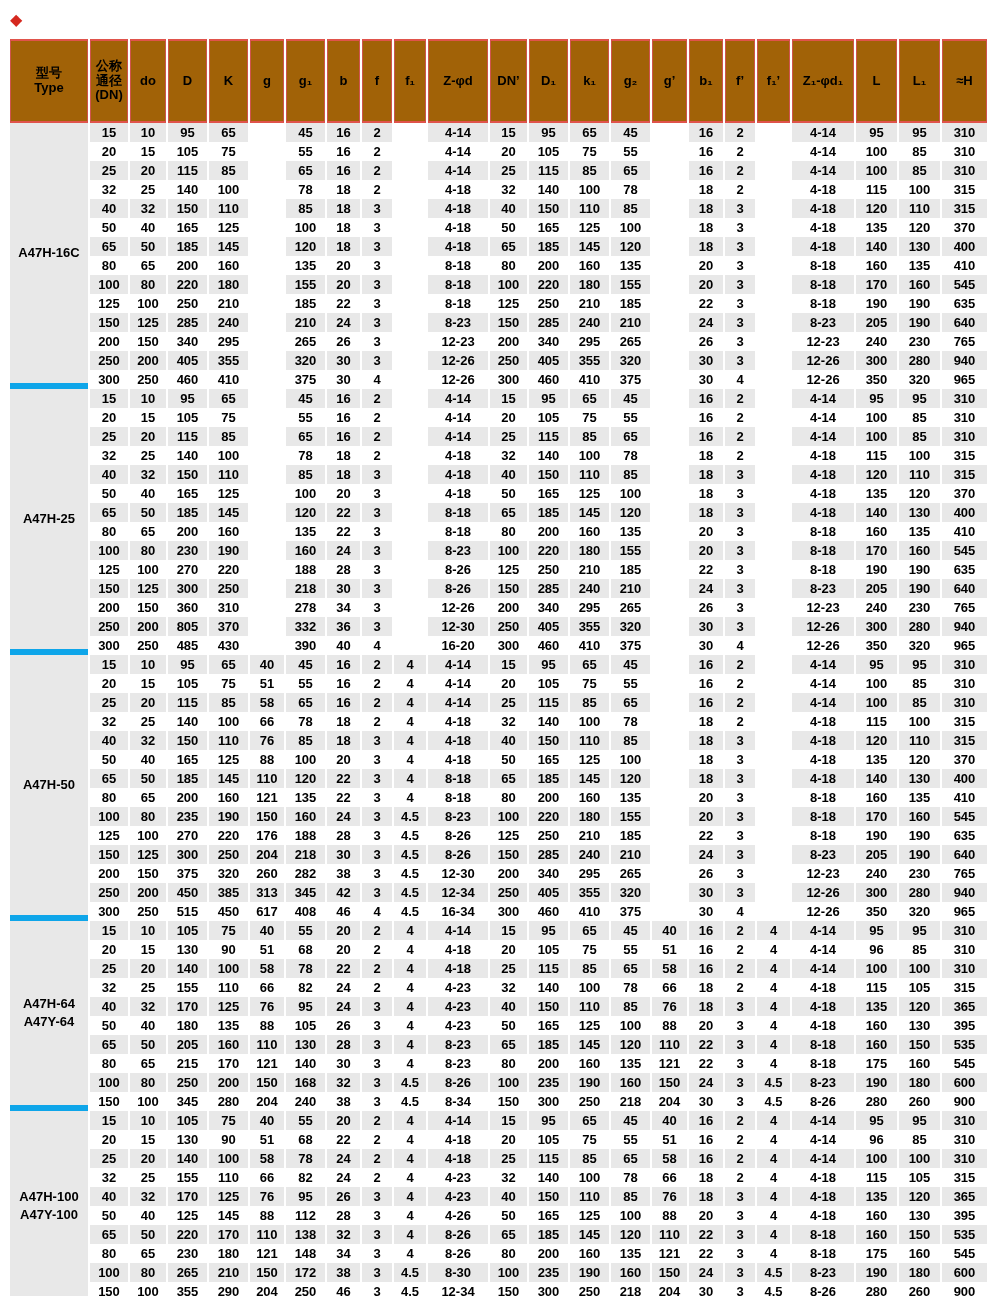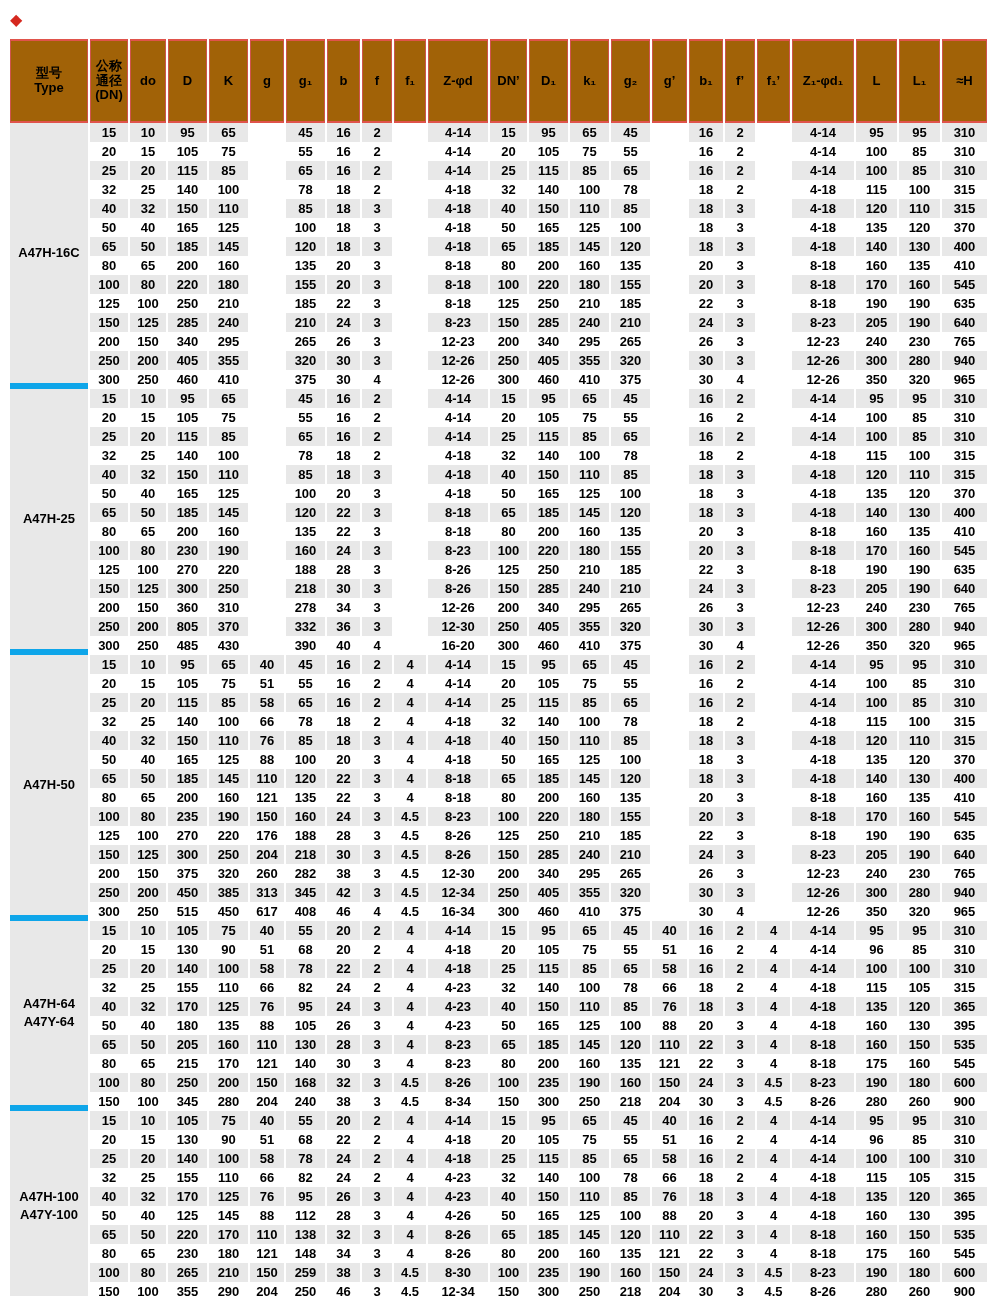--- a/index.html
+++ b/index.html
@@ -1564,21 +1564,21 @@
           <td>175</td>
           <td>160</td>
           <td>545</td>
         </tr>
         <tr class="odd">
           <td>100</td>
           <td>80</td>
           <td>265</td>
           <td>210</td>
           <td>150</td>
-          <td>259</td>
+          <td>172</td>
           <td>38</td>
           <td>3</td>
           <td>4.5</td>
           <td>8-30</td>
           <td>100</td>
           <td>235</td>
           <td>190</td>
           <td>160</td>
           <td>150</td>
           <td>24</td>

